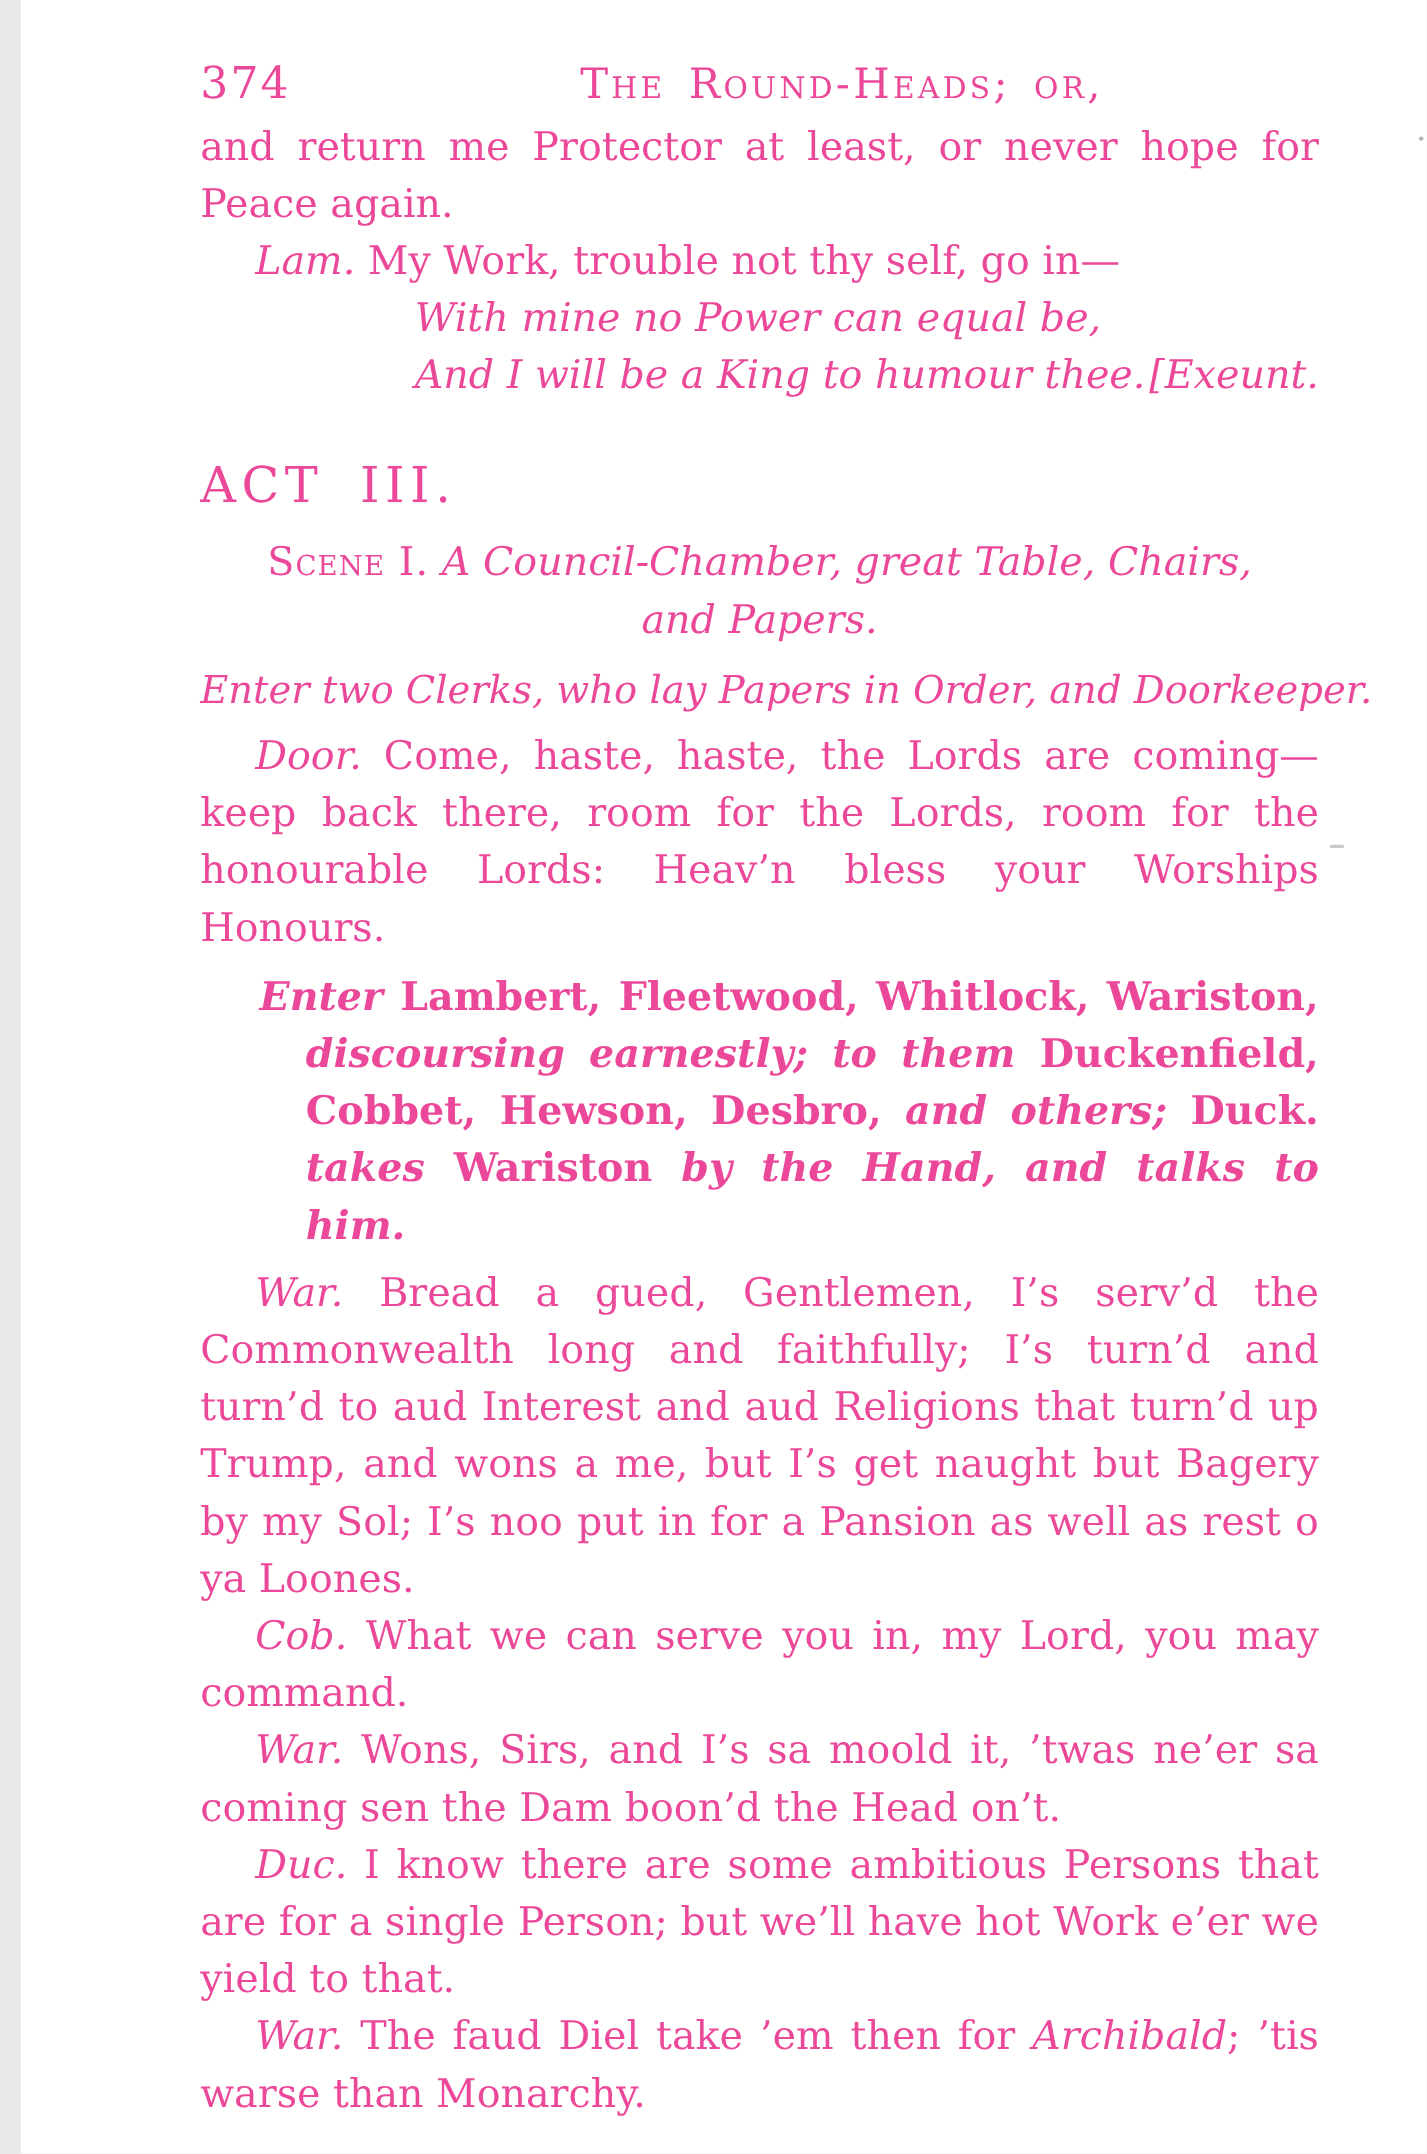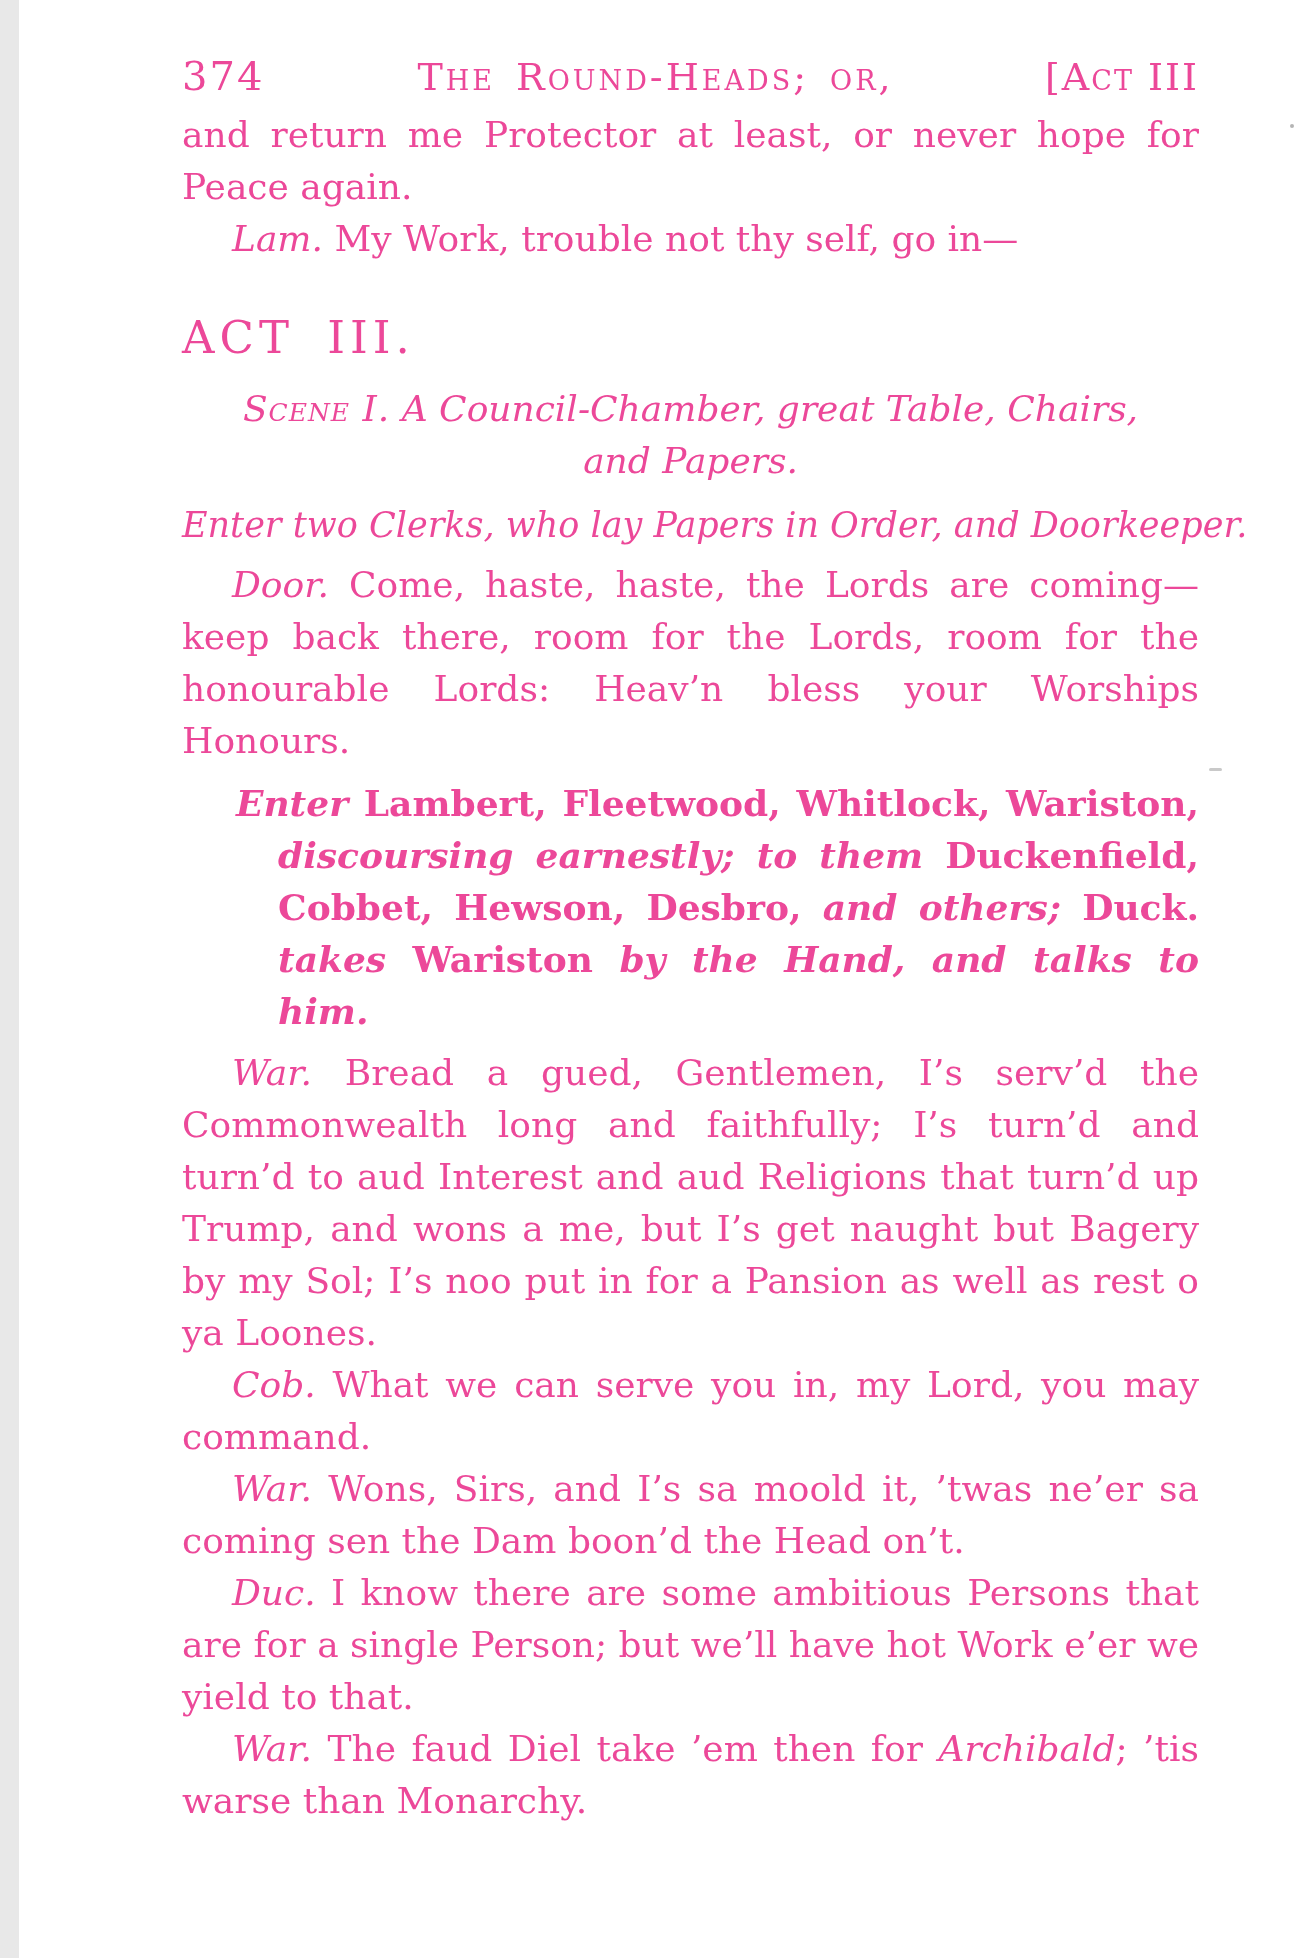--- a/index.html
+++ b/index.html
@@ -15,21 +15,21 @@
   }
   .text-block {
     position: absolute;
     left: 163px;
     top: 50px;
     width: 1017px;
     font-size: 36px;
     line-height: 52px;
   }
   .i  { font-style: italic; }
-  .sc { font-variant: small-caps; font-style: italic; }
+  .sc { font-variant: small-caps; }
 
   .header-row {
     display: flex;
     align-items: baseline;
     margin-bottom: 6px;
   }
   .page-num {
     width: 150px;
     font-size: 40px;
     letter-spacing: 2px;
@@ -94,26 +94,29 @@
 </head>
 <body>
 
 <div class="page">
 
   <div class="text-block">
 
     <div class="header-row">
       <span class="page-num">374</span>
       <span class="running-title">The Round-Heads; or,</span>
-      <span class="act-label">[Act III</span>
     </div>
 
     <div>
         <p class="flush"><span>and return me Protector at least, or never hope for Peace again.</span></p>
         <p class="speech"><span class="i speaker">Lam.</span><span> My Work, trouble not thy self, go in—</span></p>
+        <div class="verse">
+          <div class="verse-line"><span class="i">With mine no Power can equal be,</span></div>
+          <div class="verse-line"><span class="i">And I will be a King to humour thee.</span><span class="exit">[Exeunt.</span></div>
+        </div>
         <p class="act"><span>ACT III.</span></p>
         <div class="scene">
           <div><span class="sc">Scene I.</span><span class="i">  A Council-Chamber, great Table, Chairs,</span></div>
           <div><span class="i">and Papers.</span></div>
         </div>
         <p class="direction-center"><span class="i">Enter two Clerks, who lay Papers in Order, and Doorkeeper.</span></p>
         <p class="speech"><span class="i speaker">Door.</span><span> Come, haste, haste, the Lords are coming—keep back there, room for the Lords, room for the honourable Lords:  Heav’n bless your Worships Honours.</span></p>
         <p class="direction-hang"><span class="i">Enter</span><span> Lambert, Fleetwood, Whitlock, Wariston, </span><span class="i">discoursing earnestly; to them</span><span> Duckenfield, Cobbet, Hewson, Desbro, </span><span class="i">and others;</span><span> Duck. </span><span class="i">takes</span><span> Wariston </span><span class="i">by the Hand, and talks to him.</span></p>
         <p class="speech"><span class="i speaker">War.</span><span> Bread a gued, Gentlemen, I’s serv’d the Commonwealth long and faithfully; I’s turn’d and turn’d to aud Interest and aud Religions that turn’d up Trump, and wons a me, but I’s get naught but Bagery by my Sol; I’s noo put in for a Pansion as well as rest o ya Loones.</span></p>
         <p class="speech"><span class="i speaker">Cob.</span><span> What we can serve you in, my Lord, you may command.</span></p>

